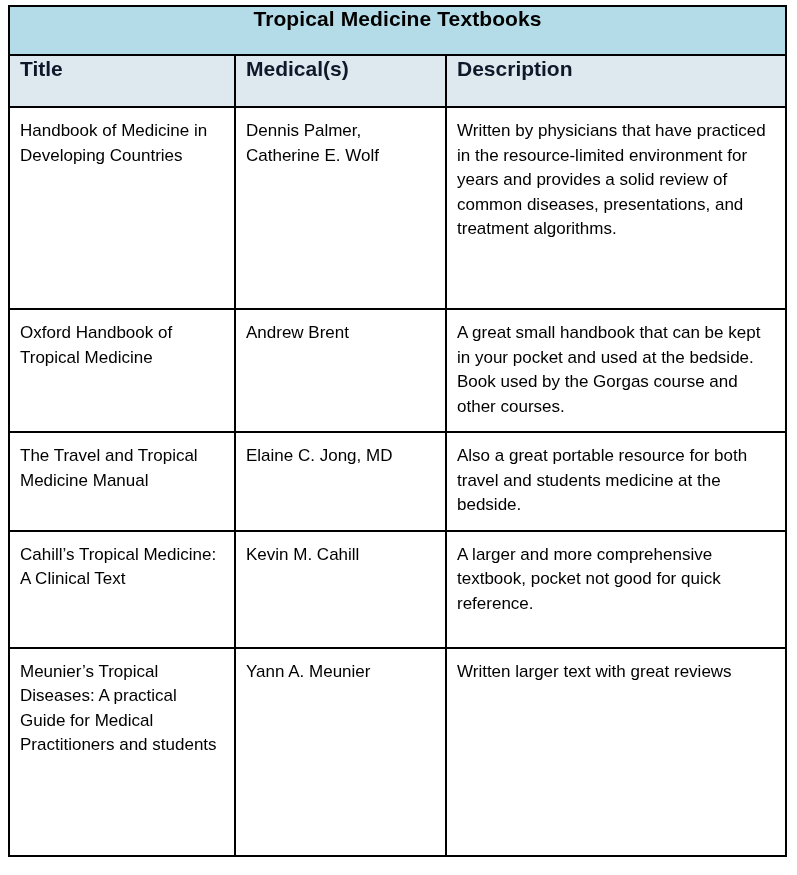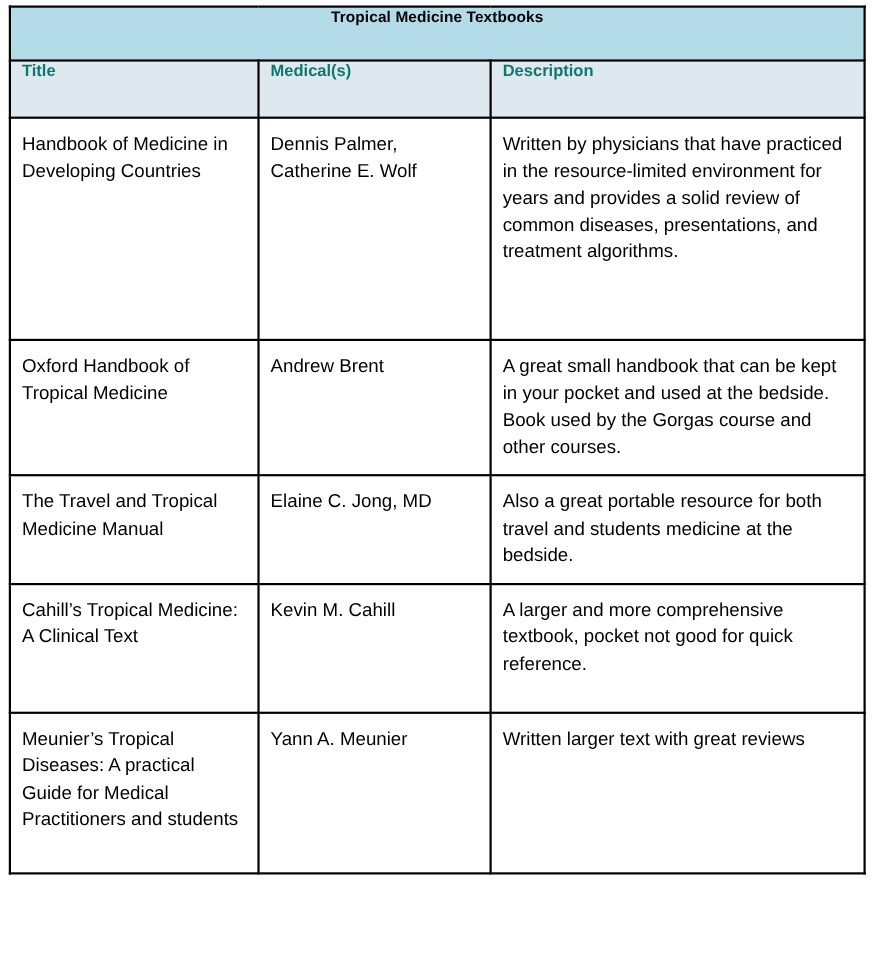--- a/index.html
+++ b/index.html
@@ -43,39 +43,39 @@
   .col-desc    { width: 340px; }
 
   
   .table-title-cell {
     background: #b4dbe8;
     text-align: center;
     height: 47px;
     vertical-align: middle;
   }
   .table-title-text {
-    font-size: 14px;
+    font-size: 21px;
     font-weight: bold;
     color: #000000;
     letter-spacing: 0.1px;
     line-height: 1.1;
   }
 
   
   .head-cell {
     background: #dde9ef;
     height: 50px;
     vertical-align: middle;
     text-align: left;
   }
   .head-text {
     display: block;
-    font-size: 15px;
+    font-size: 21px;
     font-weight: bold;
-    color: #0f766e;
+    color: #0f172a;
     padding: 0 0 0 10px;
     line-height: 1.2;
   }
 
   
   .body-cell {
     background: #ffffff;
   }
   .cell-text {
     display: block;
@@ -85,21 +85,21 @@
     padding: 11px 16px 12px 10px;
     word-wrap: break-word;
     white-space: pre-line;
   }
 
   
   tr.row-1 { height: 202px; }
   tr.row-2 { height: 108px; }
   tr.row-3 { height: 83px; }
   tr.row-4 { height: 117px; }
-  tr.row-5 { height: 146px; }
+  tr.row-5 { height: 208px; }
 </style>
 </head>
 <body>
 
 <div class="page">
   <div class="table-wrap">
     <table class="book-table">
       <colgroup>
         <col class="col-title">
         <col class="col-author">

